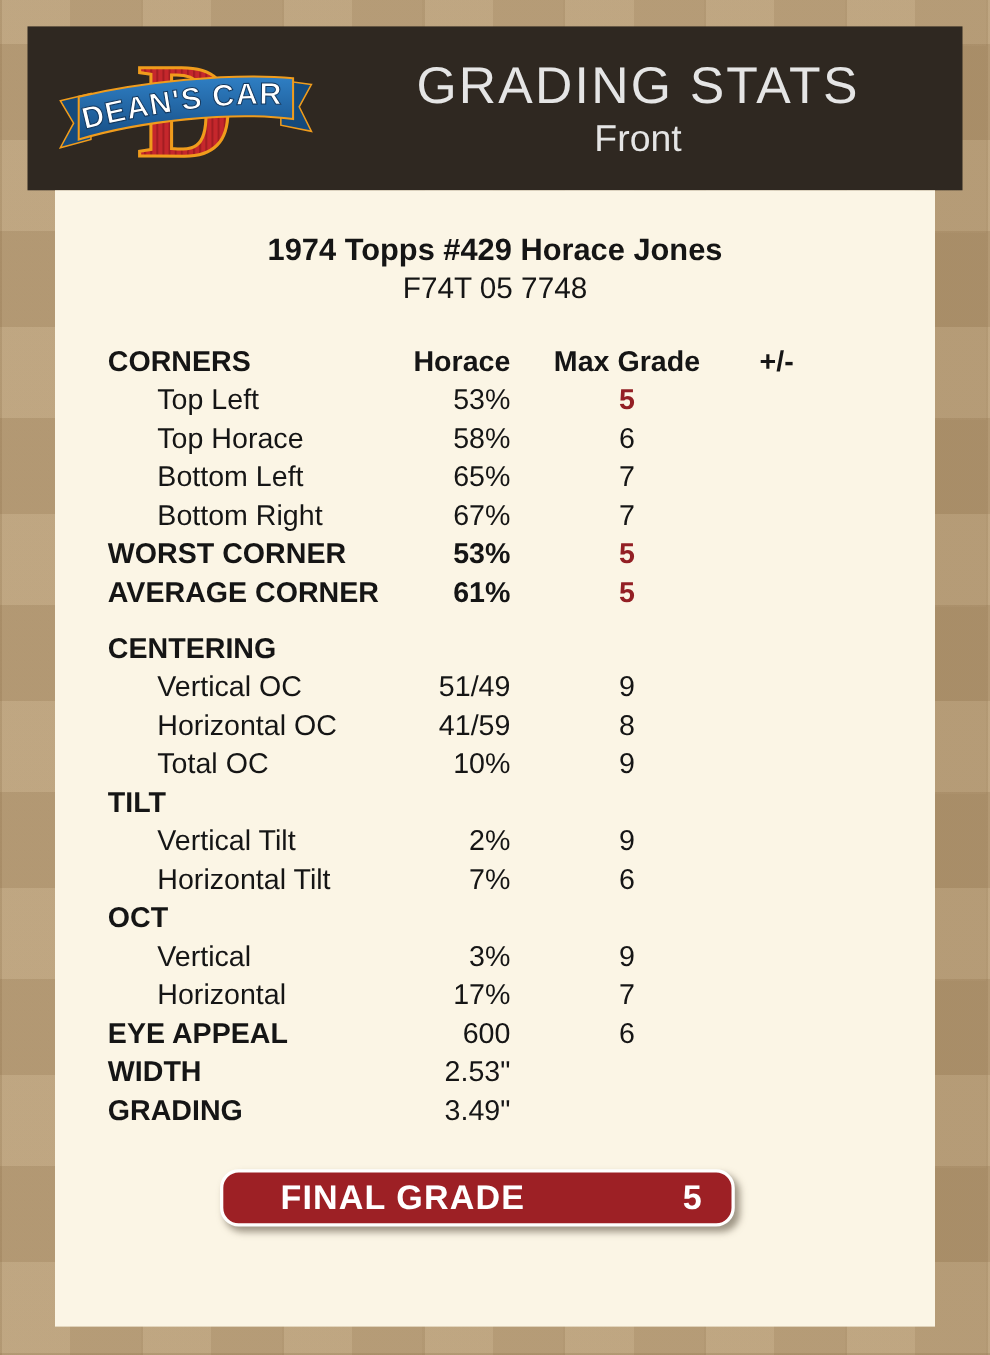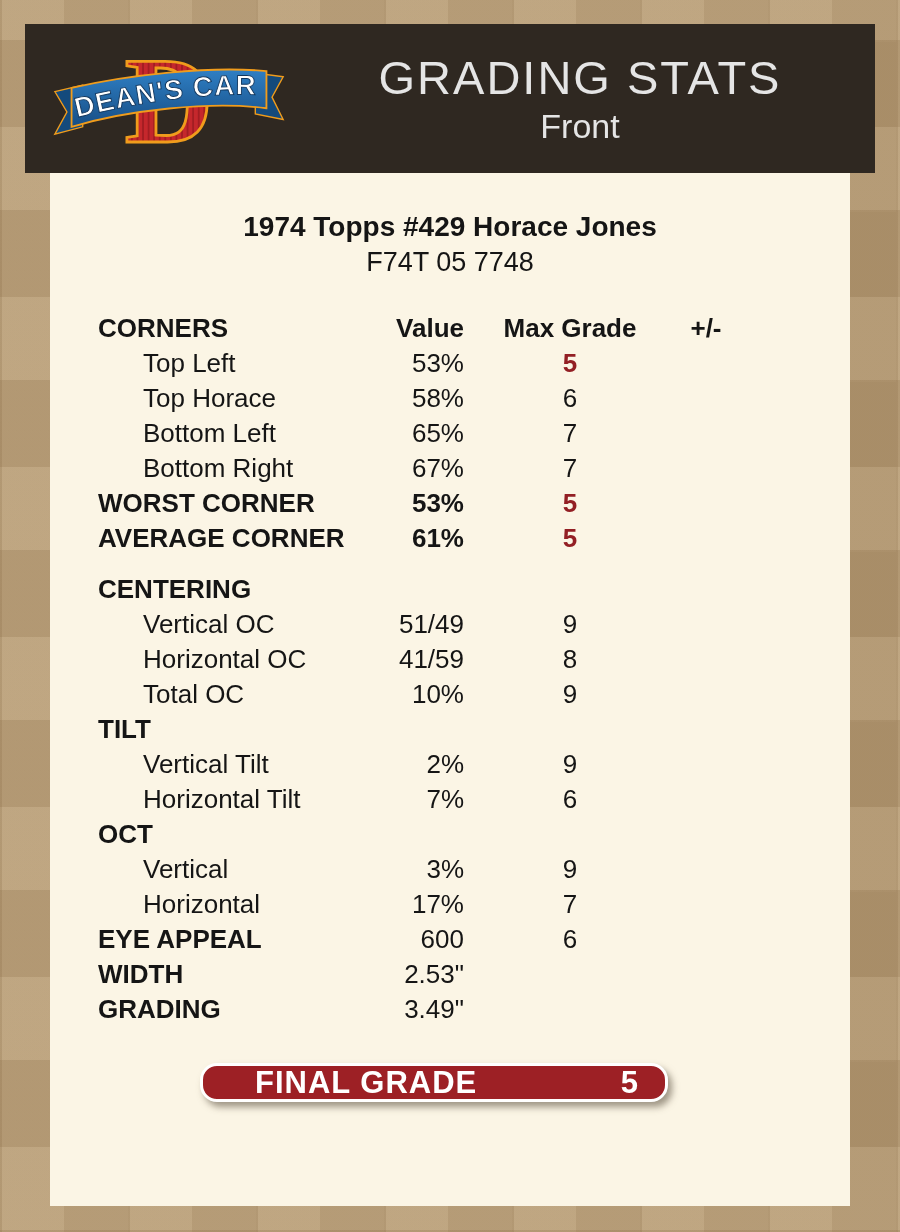--- a/index.html
+++ b/index.html
@@ -43,21 +43,21 @@
   .row.head .c{font-weight:bold;}
   .row.bold .c{font-weight:bold;}
   .row.section .label{font-weight:bold;}
   .c{white-space:nowrap;}
   .label.indent{padding-left:45px;}
   .value{text-align:right;}
   .grade{text-align:center;}
   .pm{text-align:center;}
   .grade.red{color:var(--accent-red);font-weight:bold;}
   .final{
-    position:absolute;left:150px;top:890px;width:468px;height:39px;
+    position:absolute;left:150px;top:890px;width:468px;height:52px;
     background:var(--button-red);
     border:3px solid #ffffff;border-radius:17px;
     box-shadow:4px 5px 7px rgba(84,72,56,0.55);
     display:flex;align-items:center;justify-content:space-between;
     padding:0 26px 0 52px;
     color:#ffffff;font-weight:bold;font-size:31px;letter-spacing:1px;
     cursor:pointer;
   }
 </style>
 </head>
@@ -94,21 +94,21 @@
   </div>
 </div>
 
 <div class="panel">
   <div class="card-title">1974 Topps #429 Horace Jones</div>
   <div class="card-code">F74T 05 7748</div>
 
   <div class="table">
     <div class="row head">
       <div class="c label">CORNERS</div>
-      <div class="c value">Value</div>
+      <div class="c value">Horace</div>
       <div class="c grade">Max Grade</div>
       <div class="c pm">+/-</div>
     </div>
     <div id="rows">
         <div class="row">
           <div class="c label indent">Top Left</div>
           <div class="c value">53%</div>
           <div class="c grade red">5</div>
           <div class="c pm"></div>
         </div>

